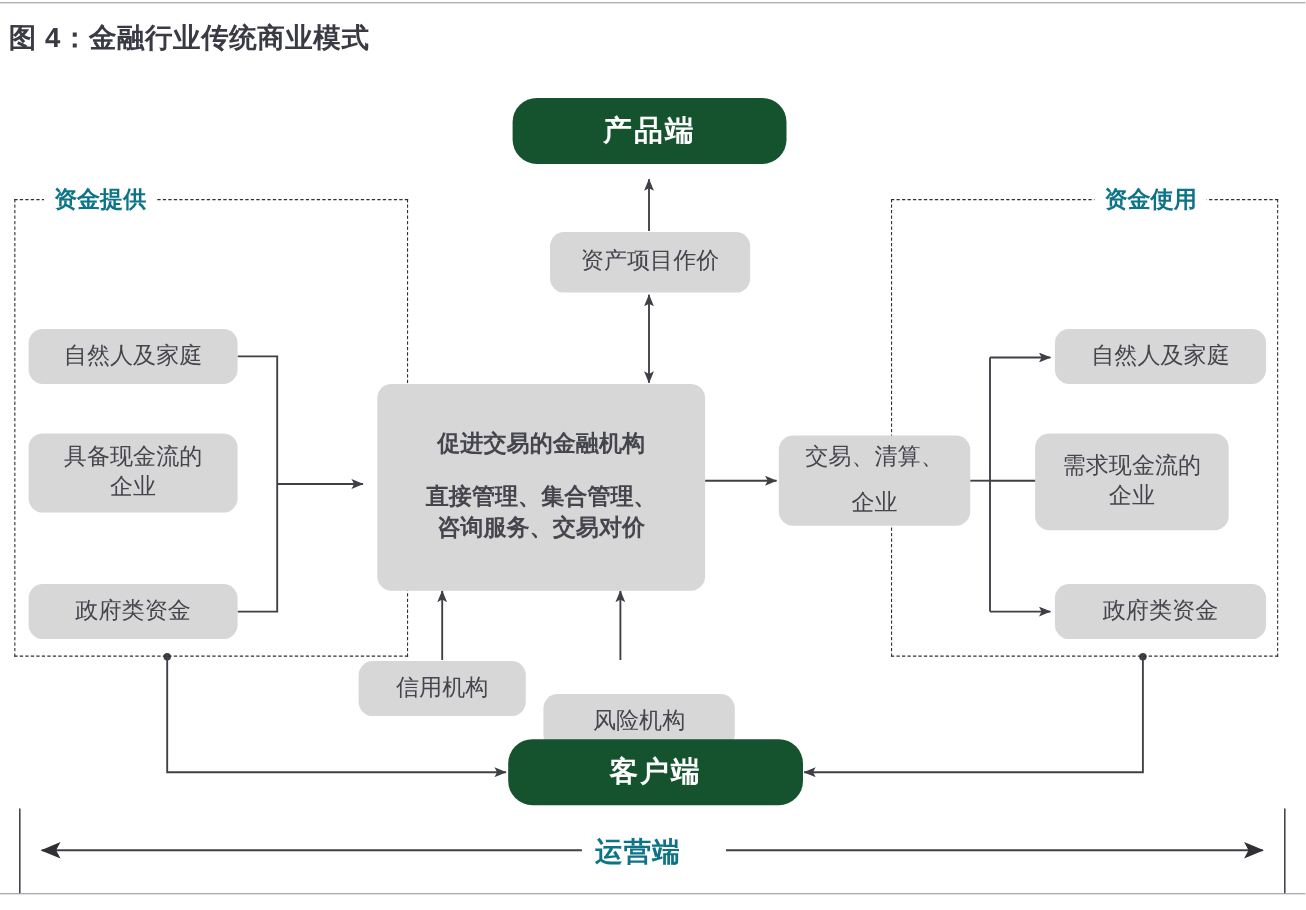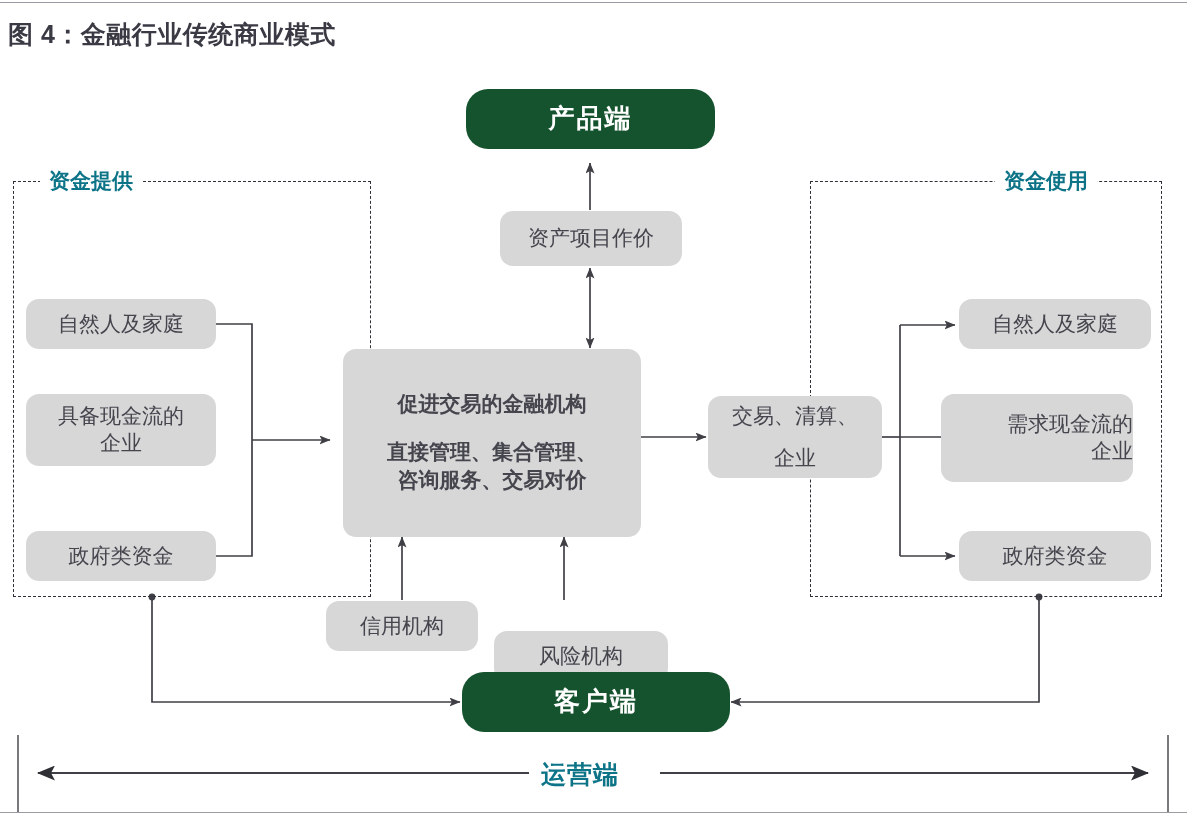--- a/index.html
+++ b/index.html
@@ -196,21 +196,21 @@
     </div>
   </div>
 
   <div class="node gray" style="left:708px; top:396px; width:174px; height:82px; flex-direction:column;gap:15px;">
     <span>交易、清算、</span>
     <span>企业</span>
   </div>
 
   <div class="node gray" style="left:959px; top:299px; width:192px; height:50px;">自然人及家庭</div>
 
-  <div class="node gray" style="left:941px; top:394px; width:192px; height:88px; flex-direction:column;align-items:flex-end;">
+  <div class="node gray" style="left:941px; top:394px; width:176px; height:88px; flex-direction:column;">
     <span>需求现金流的</span>
     <span>企业</span>
   </div>
 
   <div class="node gray" style="left:959px; top:531px; width:192px; height:50px;">政府类资金</div>
 
   <div class="node gray" style="left:326px; top:601px; width:152px; height:50px;">信用机构</div>
 
   <div class="node gray" style="left:494px; top:631px; width:174px; height:50px;">风险机构</div>
 

